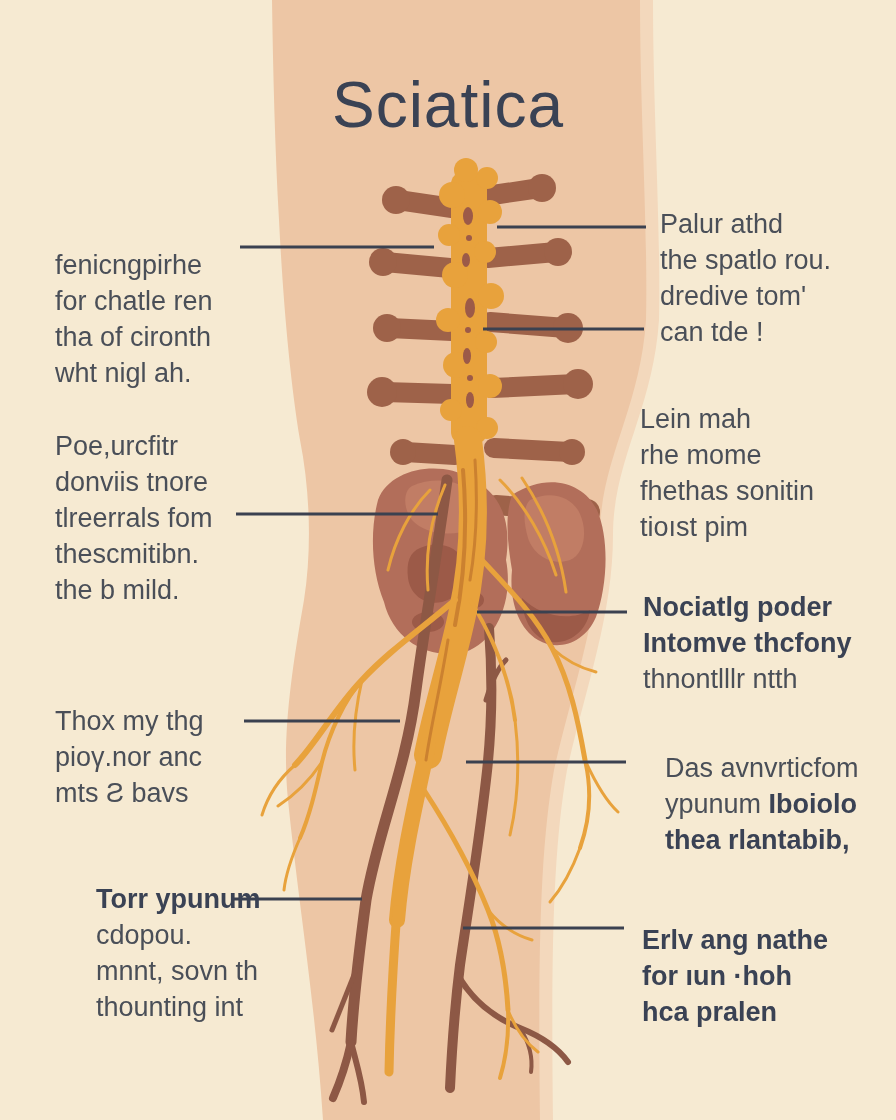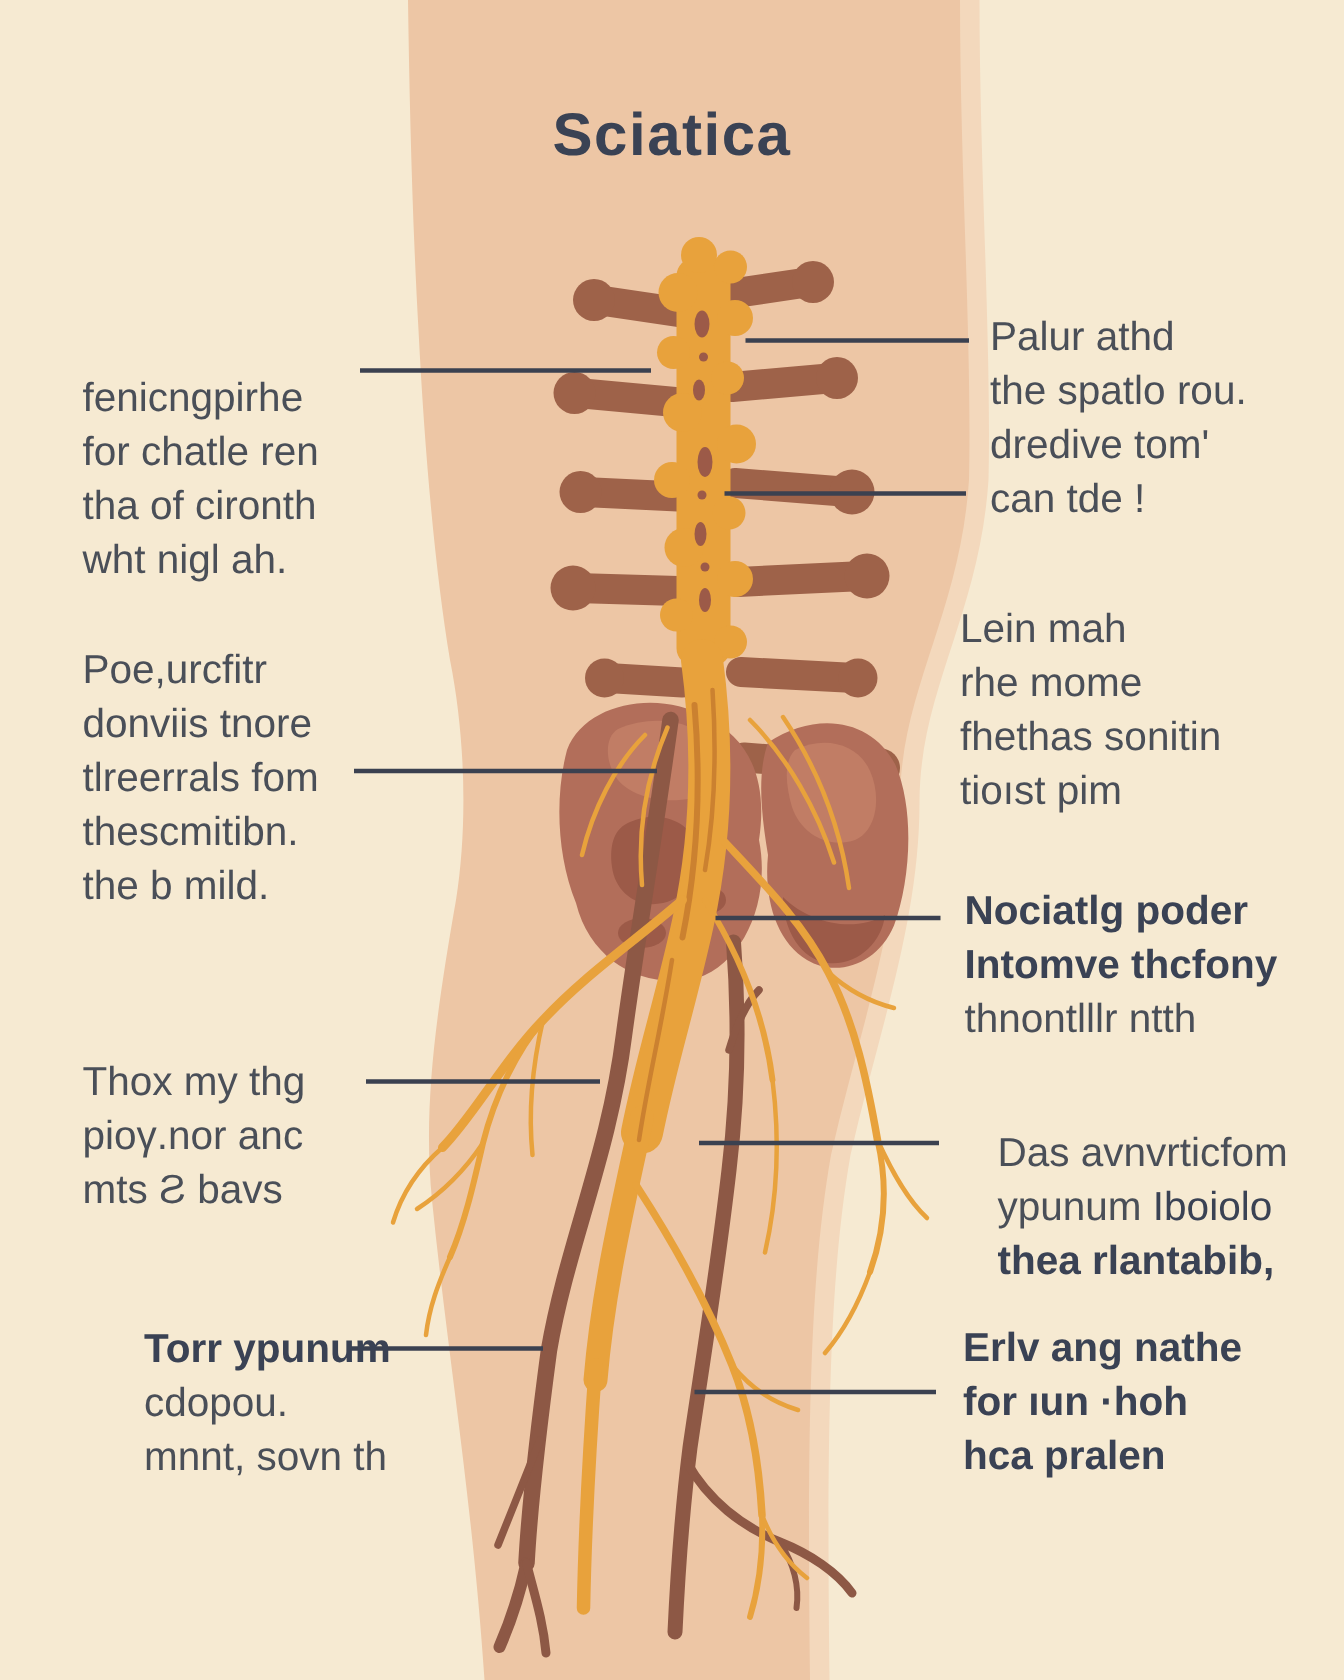--- a/index.html
+++ b/index.html
@@ -10,27 +10,27 @@
   }
   html,body{margin:0;padding:0;}
   .canvas{
     position:relative; width:896px; height:1120px; overflow:hidden;
     background:var(--background);
     font-family:"Liberation Sans","DejaVu Sans",sans-serif;
   }
   .illustration{position:absolute;left:0;top:0;z-index:1;}
   .page-title{
     position:absolute; z-index:3; left:0; right:0; top:68px;
-    text-align:center; font-size:40px; font-weight:700; letter-spacing:1px;
+    text-align:center; font-size:64px; font-weight:400; letter-spacing:1px;
     color:var(--text-bold);
   }
   .label{position:absolute; z-index:3; font-size:27px; line-height:36px; color:var(--text);}
   .label .ln{white-space:nowrap;}
   .label .bold, .label.all-bold .ln{font-weight:700; color:var(--text-bold);}
-  .bold-inline{font-weight:400; color:var(--text-bold);}
+  .bold-inline{font-weight:700; color:var(--text-bold);}
 </style>
 </head>
 <body>
 
 <div class="canvas">
 
   <svg class="illustration" width="896" height="1120" viewBox="0 0 896 1120">
 
     <g>
       <path transform="translate(13,0)" fill="var(--body-highlight)" d="M272,0 L640,0 C640,110 648,230 646,320 C640,410 600,460 600,535
@@ -194,20 +194,21 @@
   <div class="label" style="left:55px; top:703px;">
     <div class="ln">Thox my thg</div>
     <div class="ln">pioγ.nor anc</div>
     <div class="ln">mts Ƨ bavs</div>
   </div>
 
   <div class="label" style="left:55px; top:881px;margin-left:41px;">
     <div class="ln bold">Torr ypunum</div>
     <div class="ln">cdopou.</div>
     <div class="ln">mnnt, sovn th</div>
+    <div class="ln">thounting int</div>
   </div>
 
   <div class="label" style="left:660px; top:206px;">
     <div class="ln">Palur athd</div>
     <div class="ln">the spatlo rou.</div>
     <div class="ln">dredive tom'</div>
     <div class="ln">can tde !</div>
   </div>
 
   <div class="label" style="left:640px; top:401px;">
@@ -222,19 +223,19 @@
     <div class="ln bold">Intomve thcfony</div>
     <div class="ln">thnontlllr ntth</div>
   </div>
 
   <div class="label" style="left:645px; top:750px;margin-left:20px;">
     <div class="ln">Das avnvrticfom</div>
     <div class="ln"><span>ypunum </span><span class="bold-inline">Iboiolo</span></div>
     <div class="ln bold">thea rlantabib,</div>
   </div>
 
-  <div class="label all-bold" style="left:642px; top:880px;">
+  <div class="label all-bold" style="left:642px; top:922px;">
     <div class="ln">Erlv ang nathe</div>
     <div class="ln">for ıun ·hoh</div>
     <div class="ln">hca pralen</div>
   </div>
 
 </div>
 
 </body></html>

